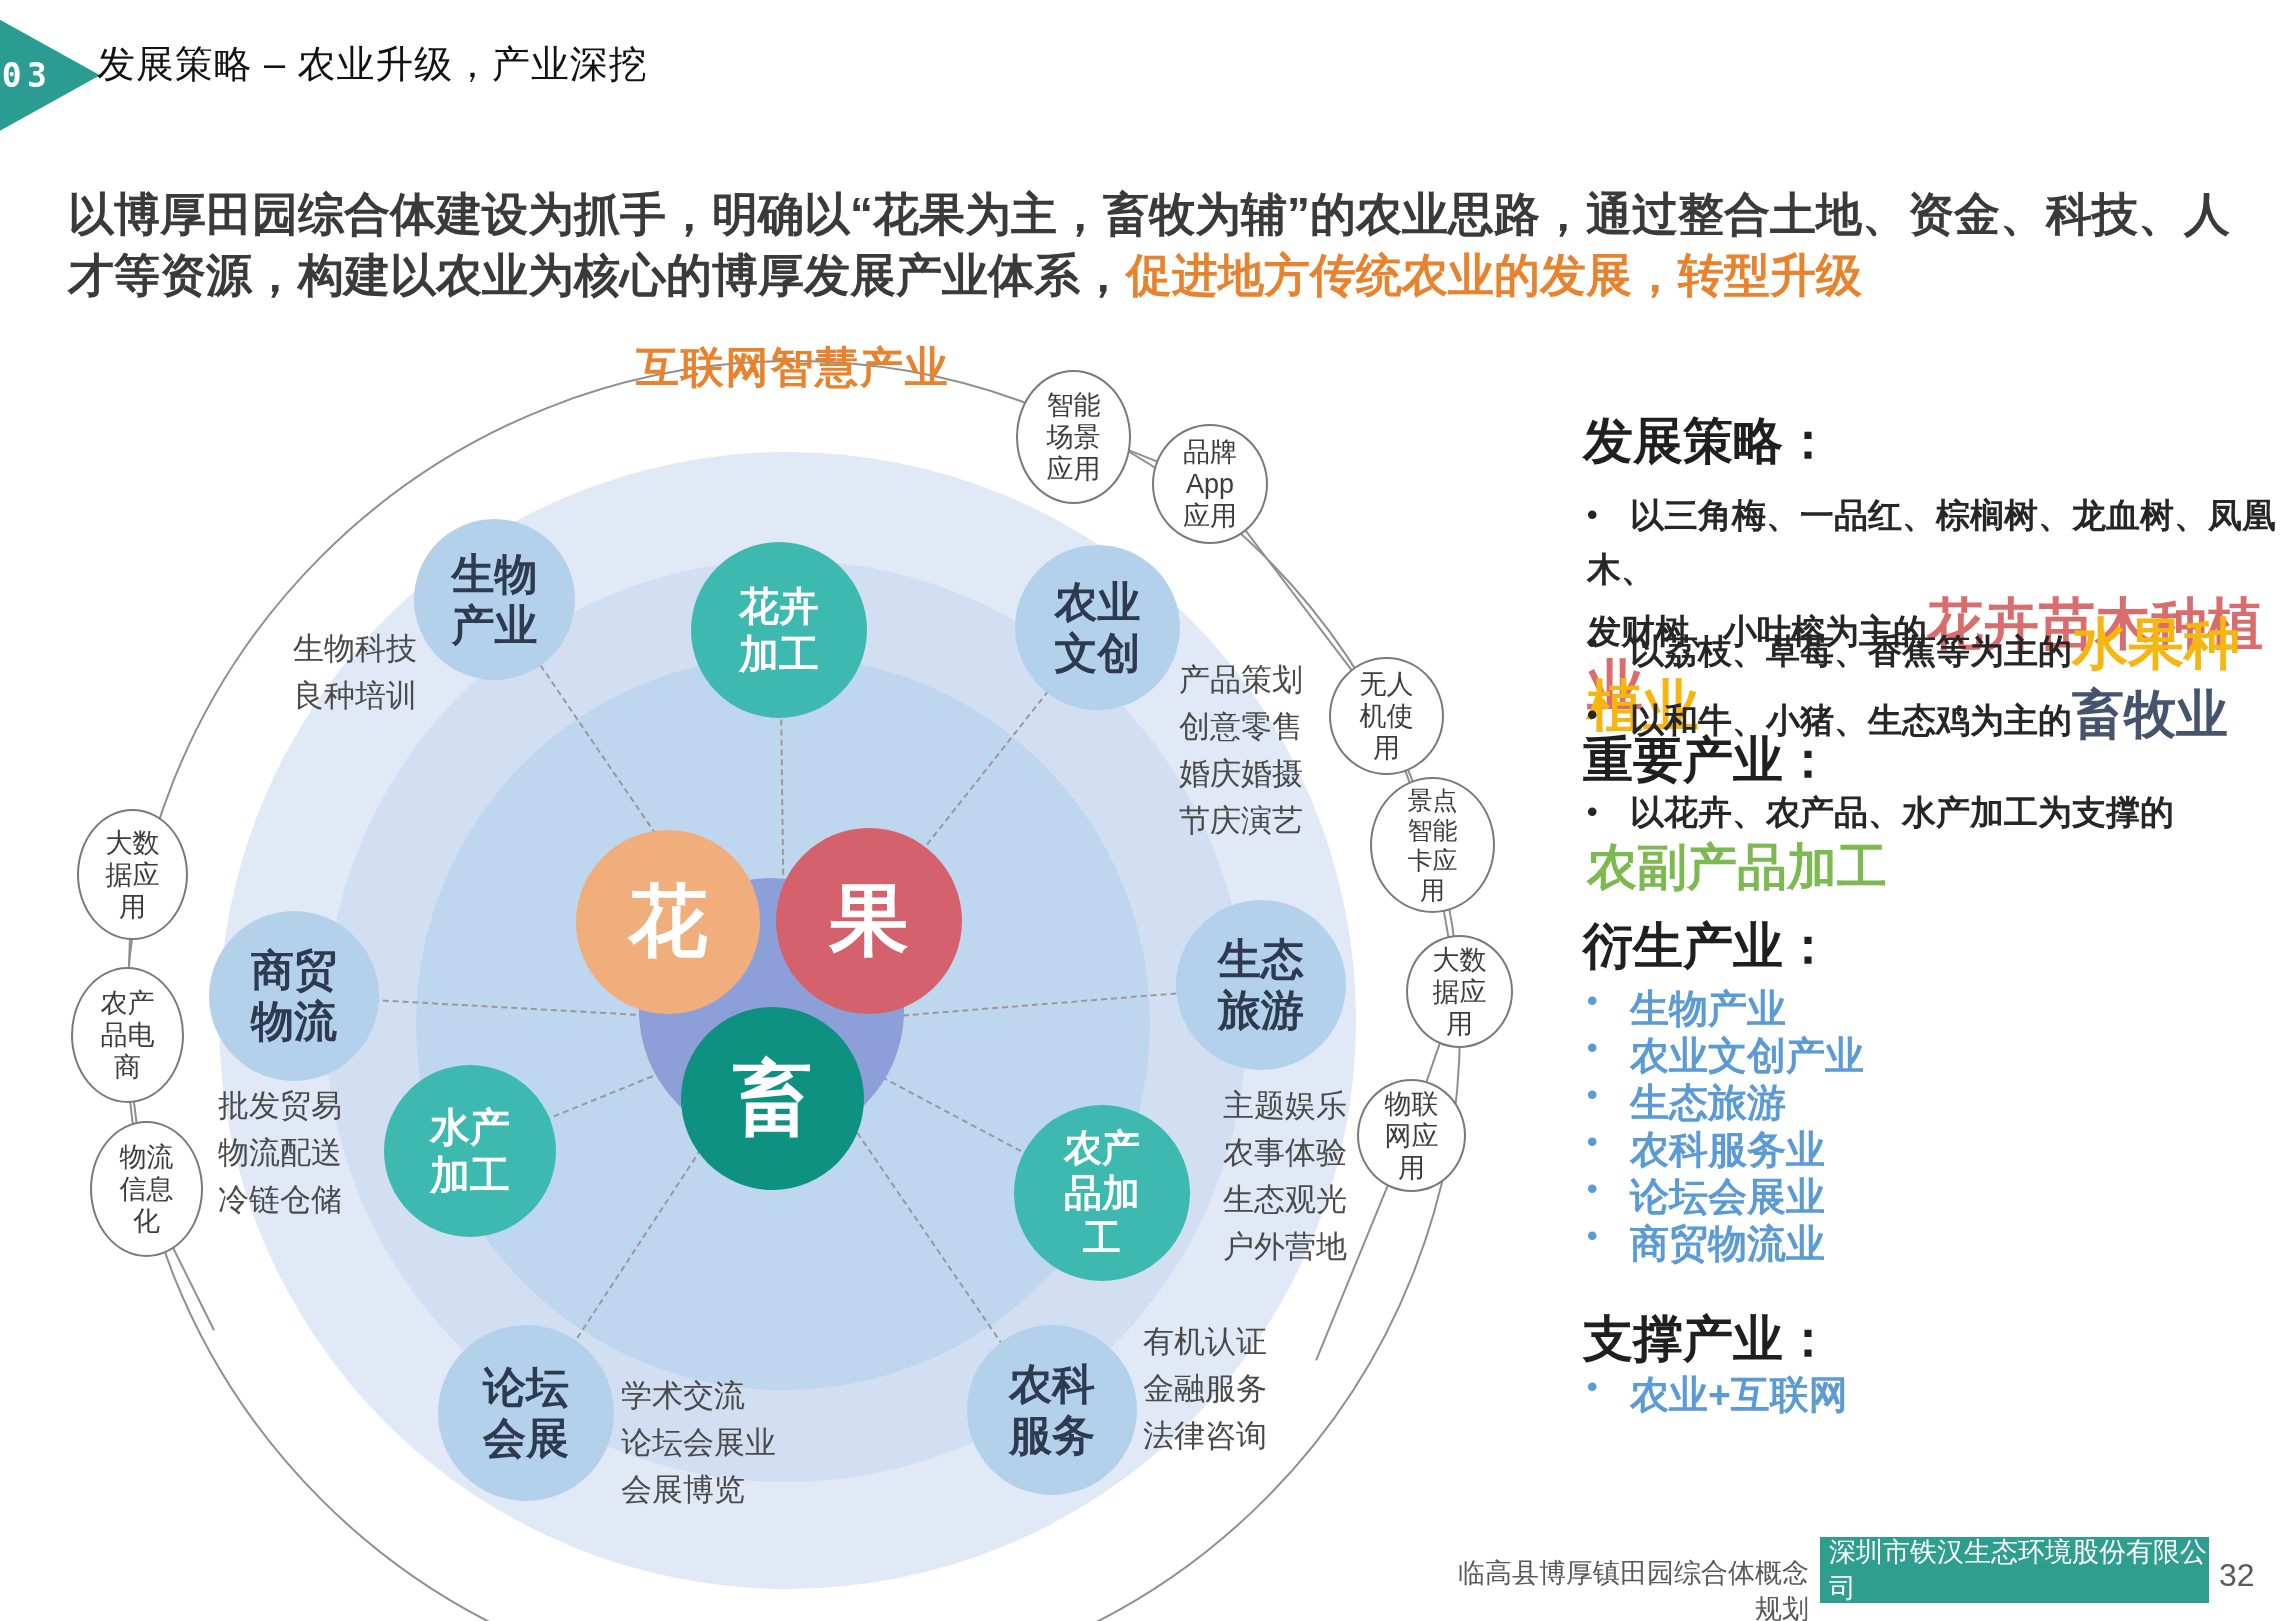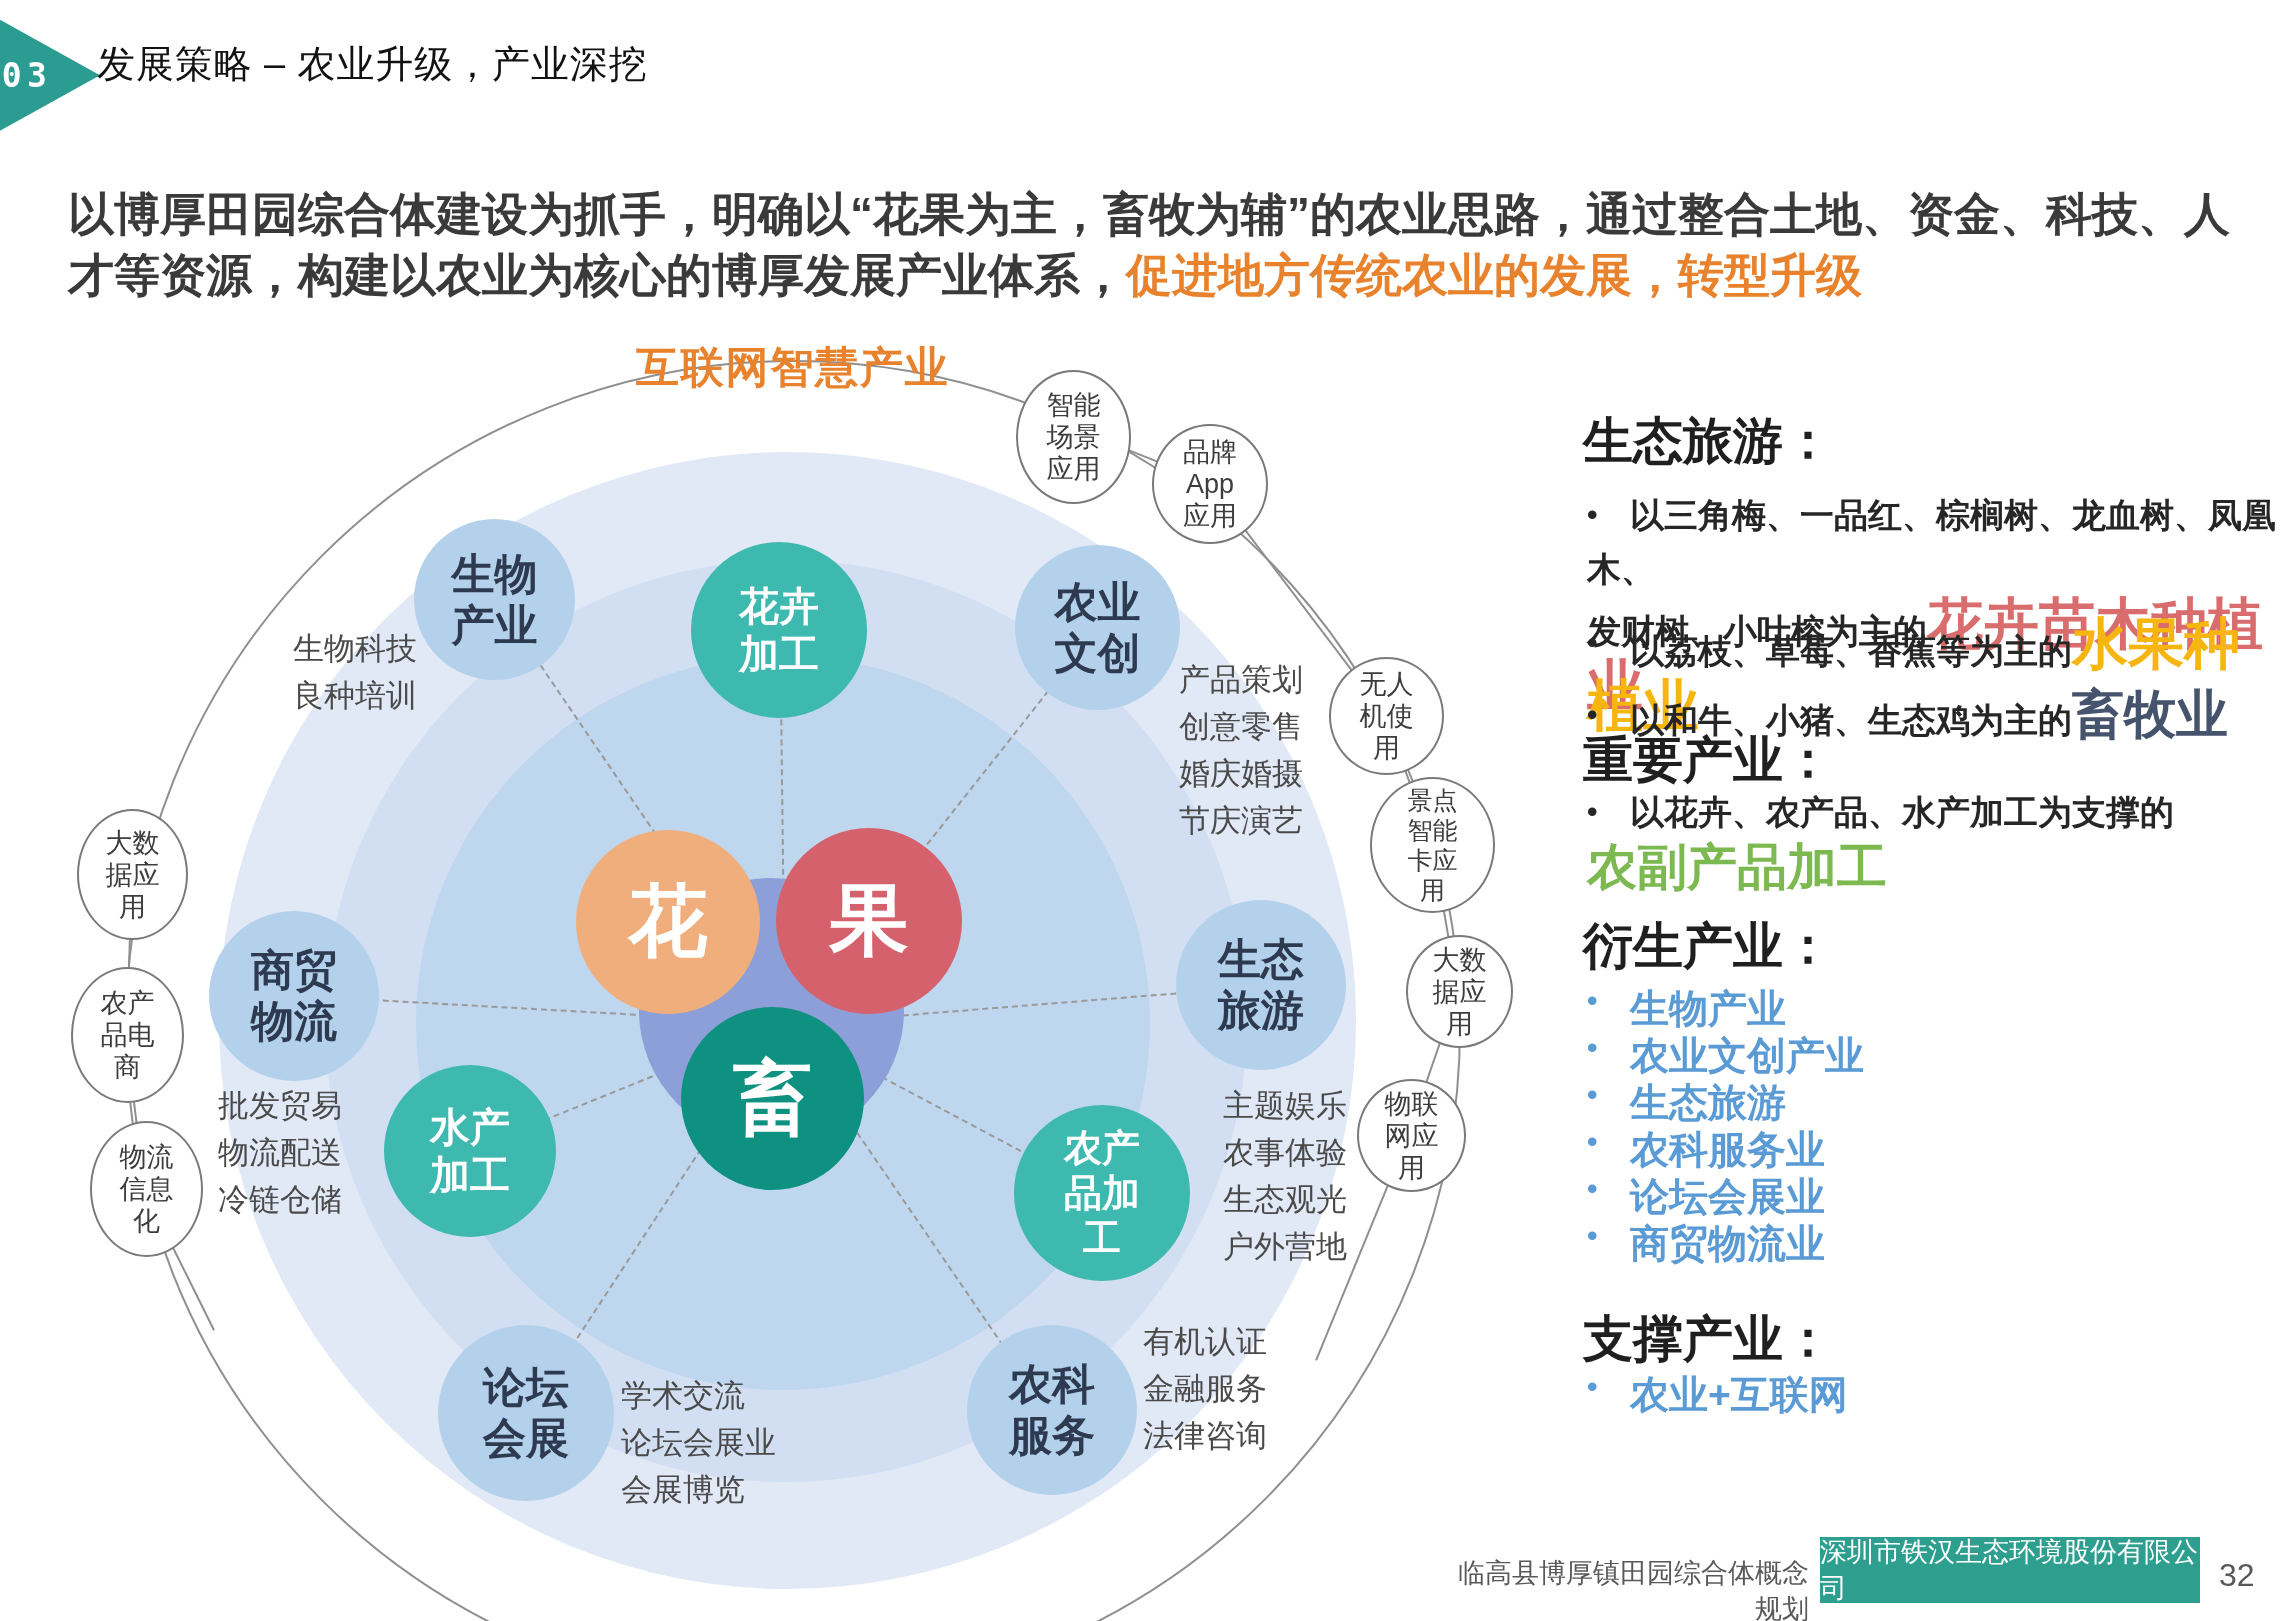--- a/index.html
+++ b/index.html
@@ -116,21 +116,21 @@
   .derived .ditem{position:relative;color:#5B9BD5;font-size:39px;font-weight:bold;height:47px;}
   .derived .ditem::before{content:"•";position:absolute;left:0;top:1.8px;font-size:30px;color:#5B9BD5;}
   .derived .ditem span{margin-left:43px;}
   .dlist{top:982px;}
   .support-item{top:1368px;}
 
   
   .footer-project{position:absolute;left:1433px;top:1555px;width:376px;text-align:right;
     font-size:27px;color:#595959;z-index:20;}
   .footer-box{position:absolute;left:1820px;top:1537px;width:380px;height:66px;background:#2E9E8F;
-    display:flex;align-items:center;justify-content:center;color:#ffffff;font-size:27px;z-index:20;}
+    display:flex;align-items:center;justify-content:center;color:#ffffff;font-size:27px;z-index:20;padding-left:9px;}
   .footer-page{position:absolute;left:2219px;top:1557px;font-size:32px;color:#595959;z-index:20;}
 </style>
 </head>
 <body>
 
 <div id="canvas">
 
   <div class="badge-tri"></div>
   <div class="badge-num">03</div>
   <div class="page-title">发展策略 – 农业升级，产业深挖</div>
@@ -274,21 +274,21 @@
 户外营地</div>
   <div class="anno a5">学术交流
 论坛会展业
 会展博览</div>
   <div class="anno a6">有机认证
 金融服务
 法律咨询</div>
 
   <div class="diagram-title">互联网智慧产业</div>
 
-  <div class="panel-h ph1">生态旅游：</div>
+  <div class="panel-h ph1">发展策略：</div>
 
   <div class="pitem pi1">
     <span class="inlinewrap"><span>以三角梅、一品红、棕榈树、龙血树、凤凰木、
 发财树、小叶榕为主的</span><span class="hl-salmon">花卉苗木种植业</span></span>
   </div>
   <div class="pitem pi2">
     <span class="inlinewrap"><span>以荔枝、草莓、香蕉等为主的</span><span class="hl-gold">水果种植业</span></span>
   </div>
   <div class="pitem pi3">
     <span class="inlinewrap"><span>以和牛、小猪、生态鸡为主的</span><span class="hl-slate">畜牧业</span></span>

